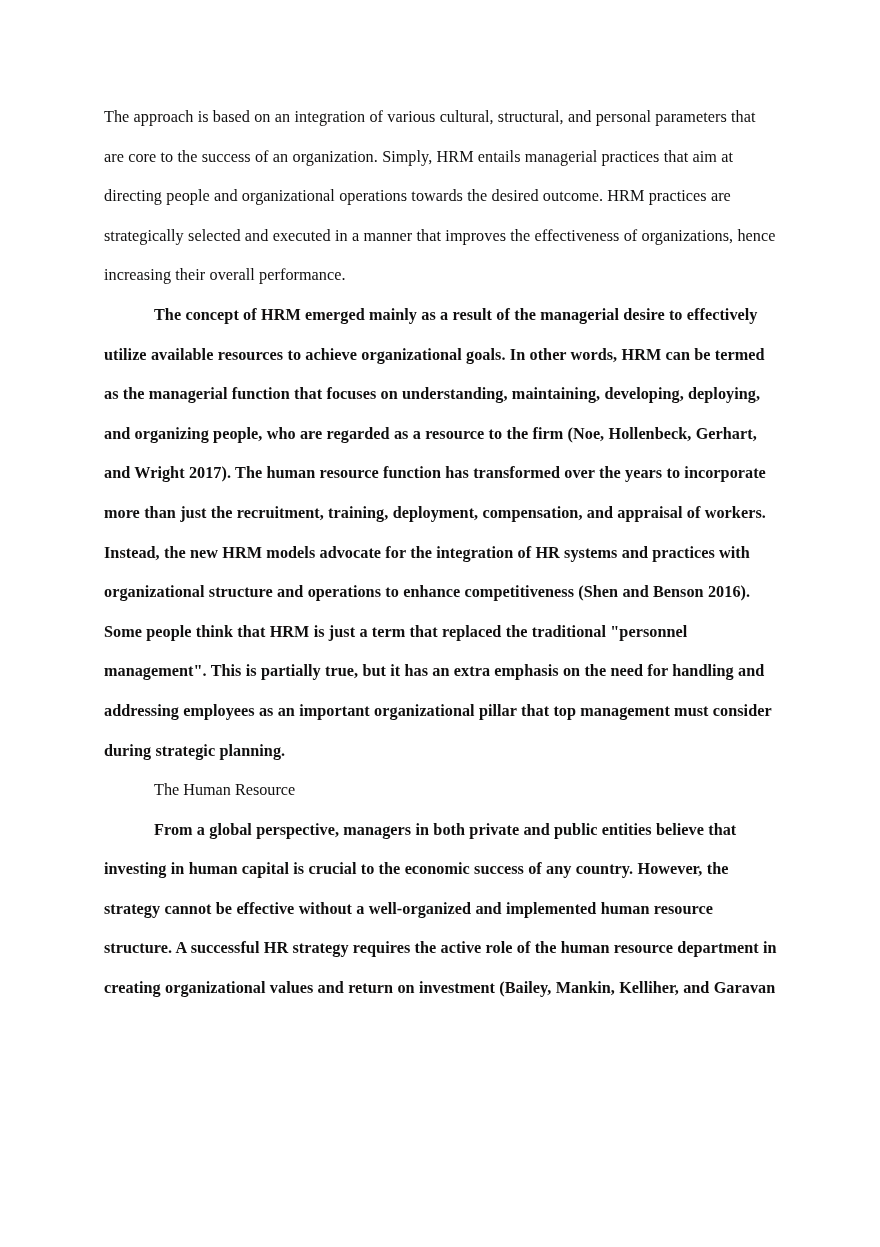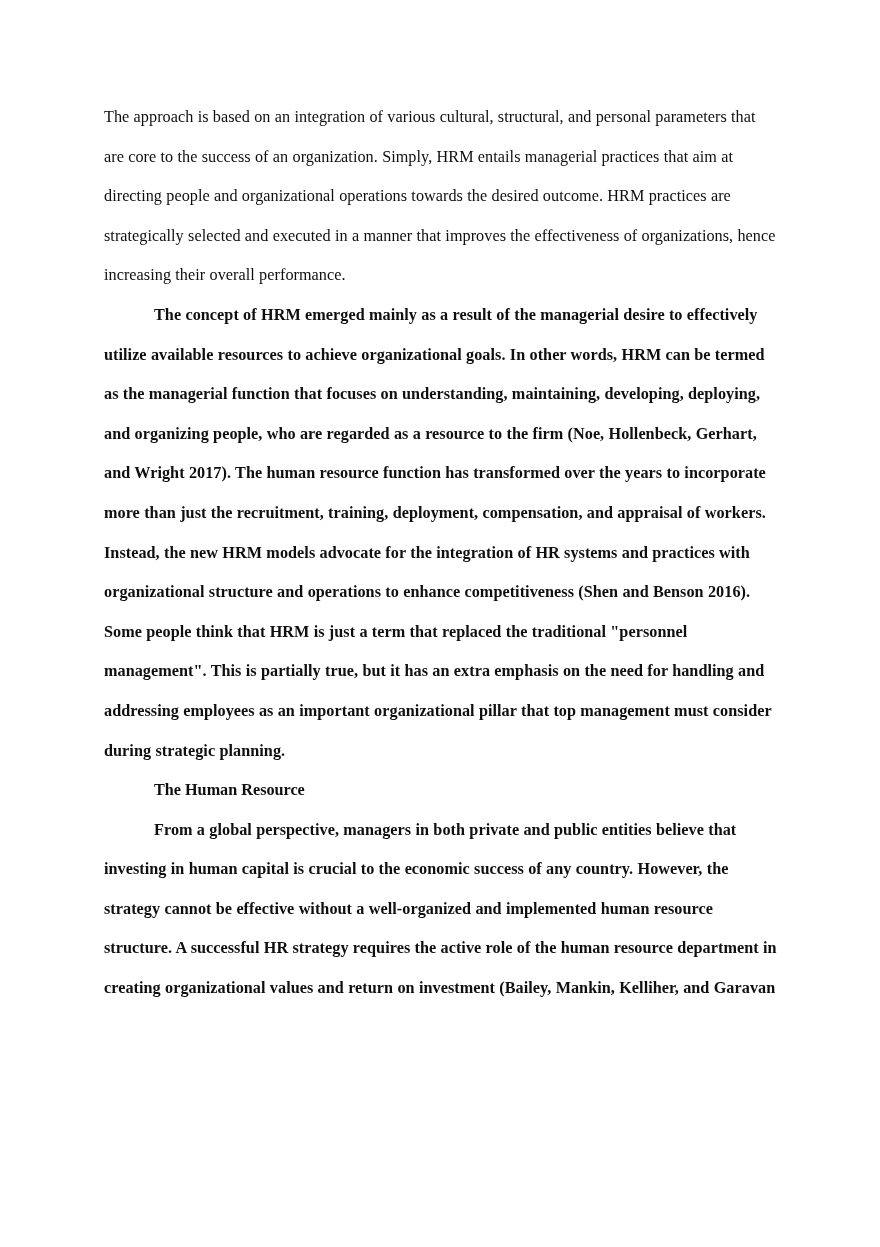--- a/index.html
+++ b/index.html
@@ -39,21 +39,21 @@
     text-indent: 50px;
     font-weight: bold;
   }
   .heading-line {
     margin: 0;
     padding: 0;
     font-size: 16.2px;
     line-height: 39.6px;
     color: #100f0f;
     text-indent: 50px;
-    font-weight: bold;
+    font-weight: normal;
   }
   .black-bar {
     position: absolute;
     left: 0;
     top: 1144px;
     width: 880px;
     height: 103px;
     background: #000000;
   }
 </style>

